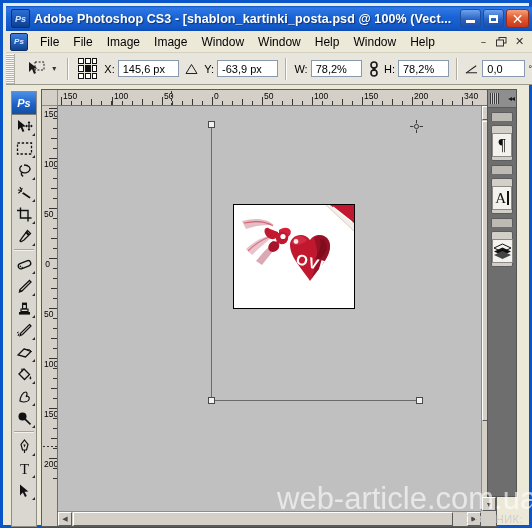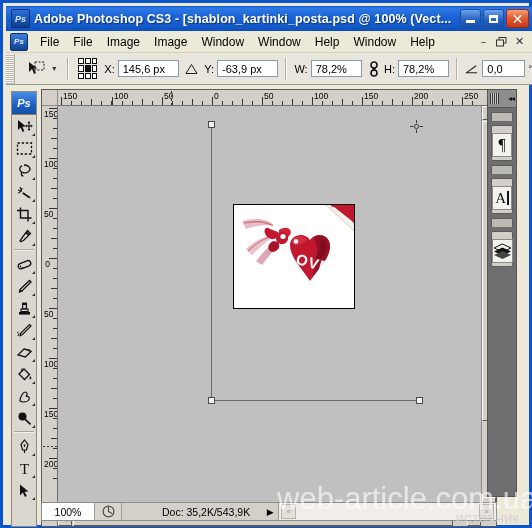--- a/index.html
+++ b/index.html
@@ -482,21 +482,21 @@
         <div class="rtick" style="left:344px;top:11px;width:1px;height:5px;"></div>
 
         <div class="rtick" style="left:354px;top:7px;width:1px;height:9px;"></div>
         <div class="rlabel" style="left:356px;top:2px;">200</div>
         <div class="rtick" style="left:364px;top:11px;width:1px;height:5px;"></div>
         <div class="rtick" style="left:374px;top:11px;width:1px;height:5px;"></div>
         <div class="rtick" style="left:384px;top:9px;width:1px;height:7px;"></div>
         <div class="rtick" style="left:394px;top:11px;width:1px;height:5px;"></div>
 
         <div class="rtick" style="left:404px;top:7px;width:1px;height:9px;"></div>
-        <div class="rlabel" style="left:406px;top:2px;">250</div>
+        <div class="rlabel" style="left:406px;top:2px;">340</div>
         <div class="rtick" style="left:414px;top:11px;width:1px;height:5px;"></div>
 
         <div class="rtick" style="left:113px;top:1px;width:1px;height:14px;background:repeating-linear-gradient(180deg,#333 0 2px,transparent 2px 4px);"></div>
       </div>
 
       <div class="ruler-v">
         <div class="rtick" style="left:11px;top:2px;width:5px;height:1px;"></div>
         <div class="rtick" style="left:7px;top:2px;width:9px;height:1px;"></div>
         <div class="rlabel v" style="left:2px;top:4px;">150</div>
         <div class="rtick" style="left:11px;top:12px;width:5px;height:1px;"></div>
@@ -614,35 +614,20 @@
         <div class="sb-btn" style="left:0;bottom:0;width:14px;height:14px;">▼</div>
       </div>
       <div class="sb-h">
         <div class="sb-btn" style="left:0;top:0;width:14px;height:14px;">◀</div>
         <div class="sb-thumb" style="left:15px;top:0;width:380px;height:14px;"></div>
         <div class="sb-btn" style="right:0;top:0;width:14px;height:14px;">▶</div>
       </div>
       <div class="sb-corner"></div>
     </div>
 
-    <div class="statusbar">
-      <div class="zoom-field">100%</div>
-      <div class="st-icon">
-        <svg width="13" height="13" viewBox="0 0 13 13">
-          <circle cx="6.5" cy="6.5" r="5.4" fill="none" stroke="#4a4a4a" stroke-width="1.2"></circle>
-          <path d="M6.5 2 L6.5 6.5 L10 8.5" stroke="#4a4a4a" stroke-width="1.2" fill="none"></path>
-        </svg>
-      </div>
-      <div class="st-doc">Doc: 35,2K/543,9K</div>
-      <div class="st-arrow">▶</div>
-      <div class="st-rest">
-        <div class="st-nav">«</div>
-        <div class="st-nav">»</div>
-      </div>
-    </div>
 
     <div class="dock">
       <div class="dock-head">
         <div class="dock-grip"></div>
         <div class="dock-collapse">◂◂</div>
       </div>
 
       <div class="dock-tab"></div>
       <div class="dock-btn">
         <div class="dock-icon-box">

